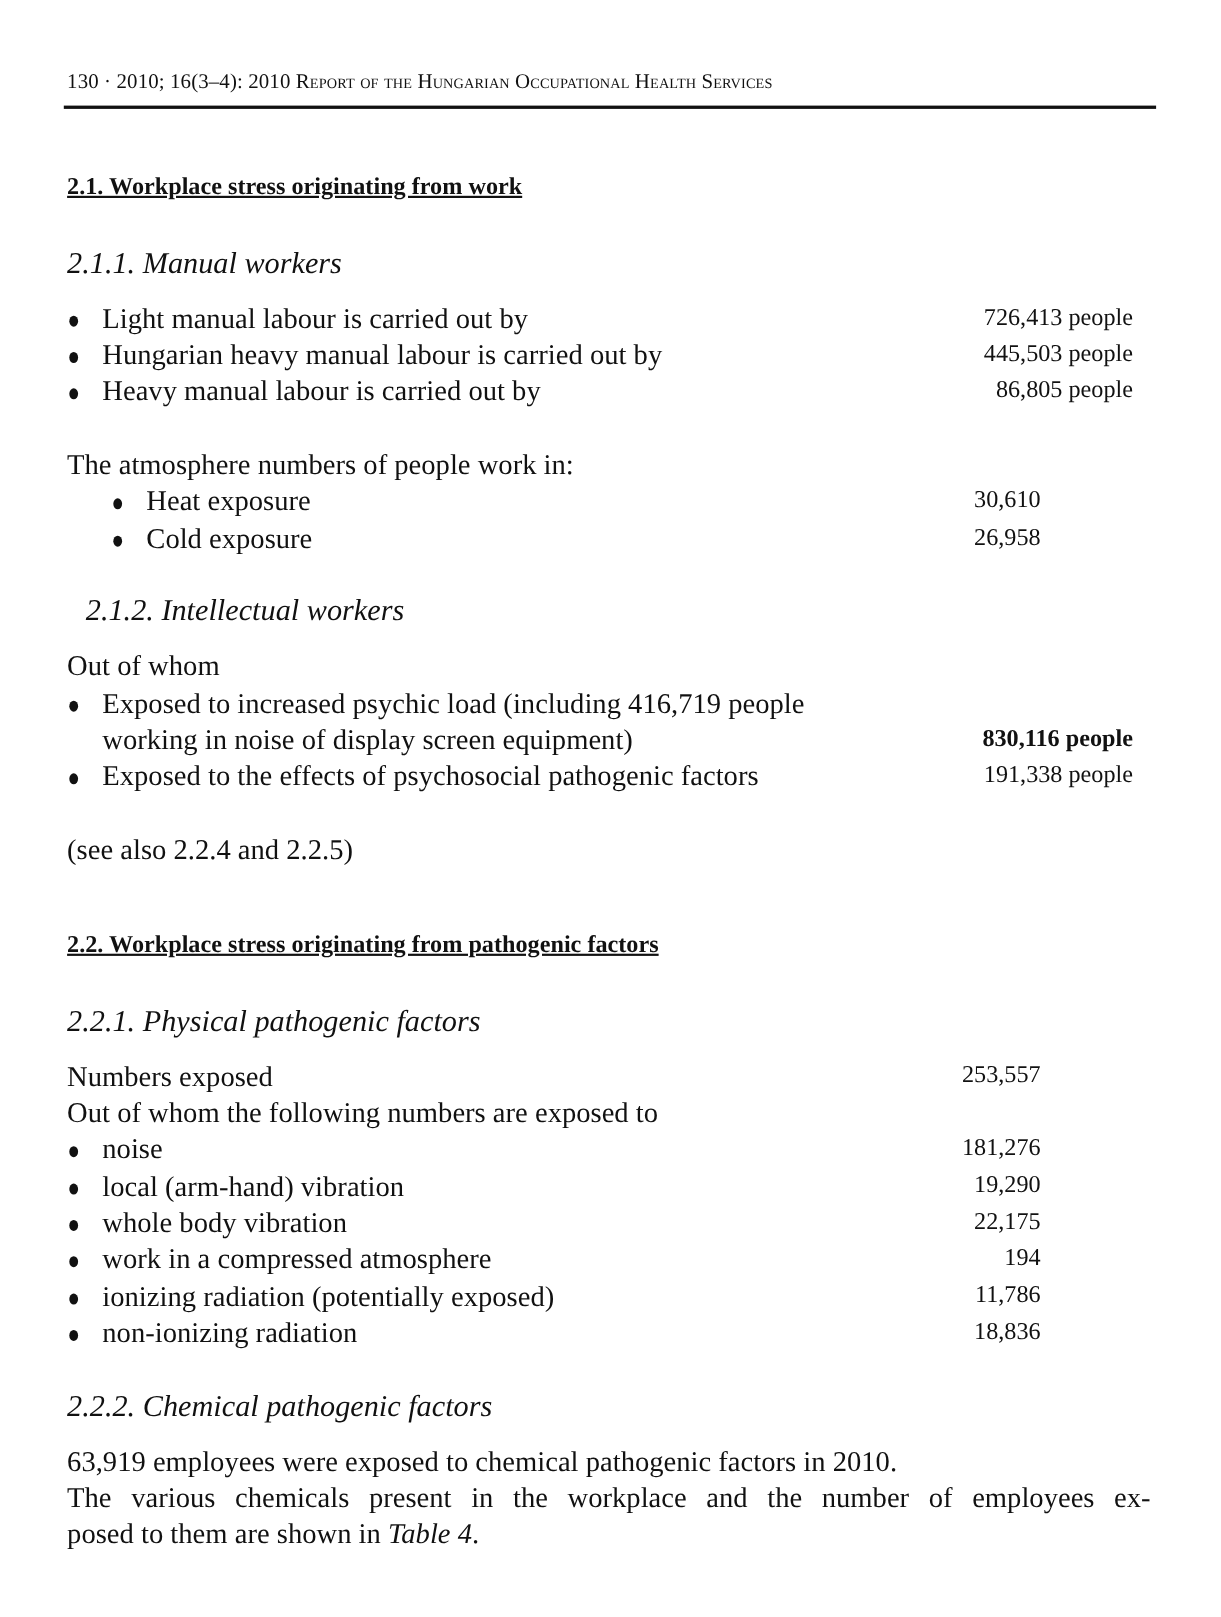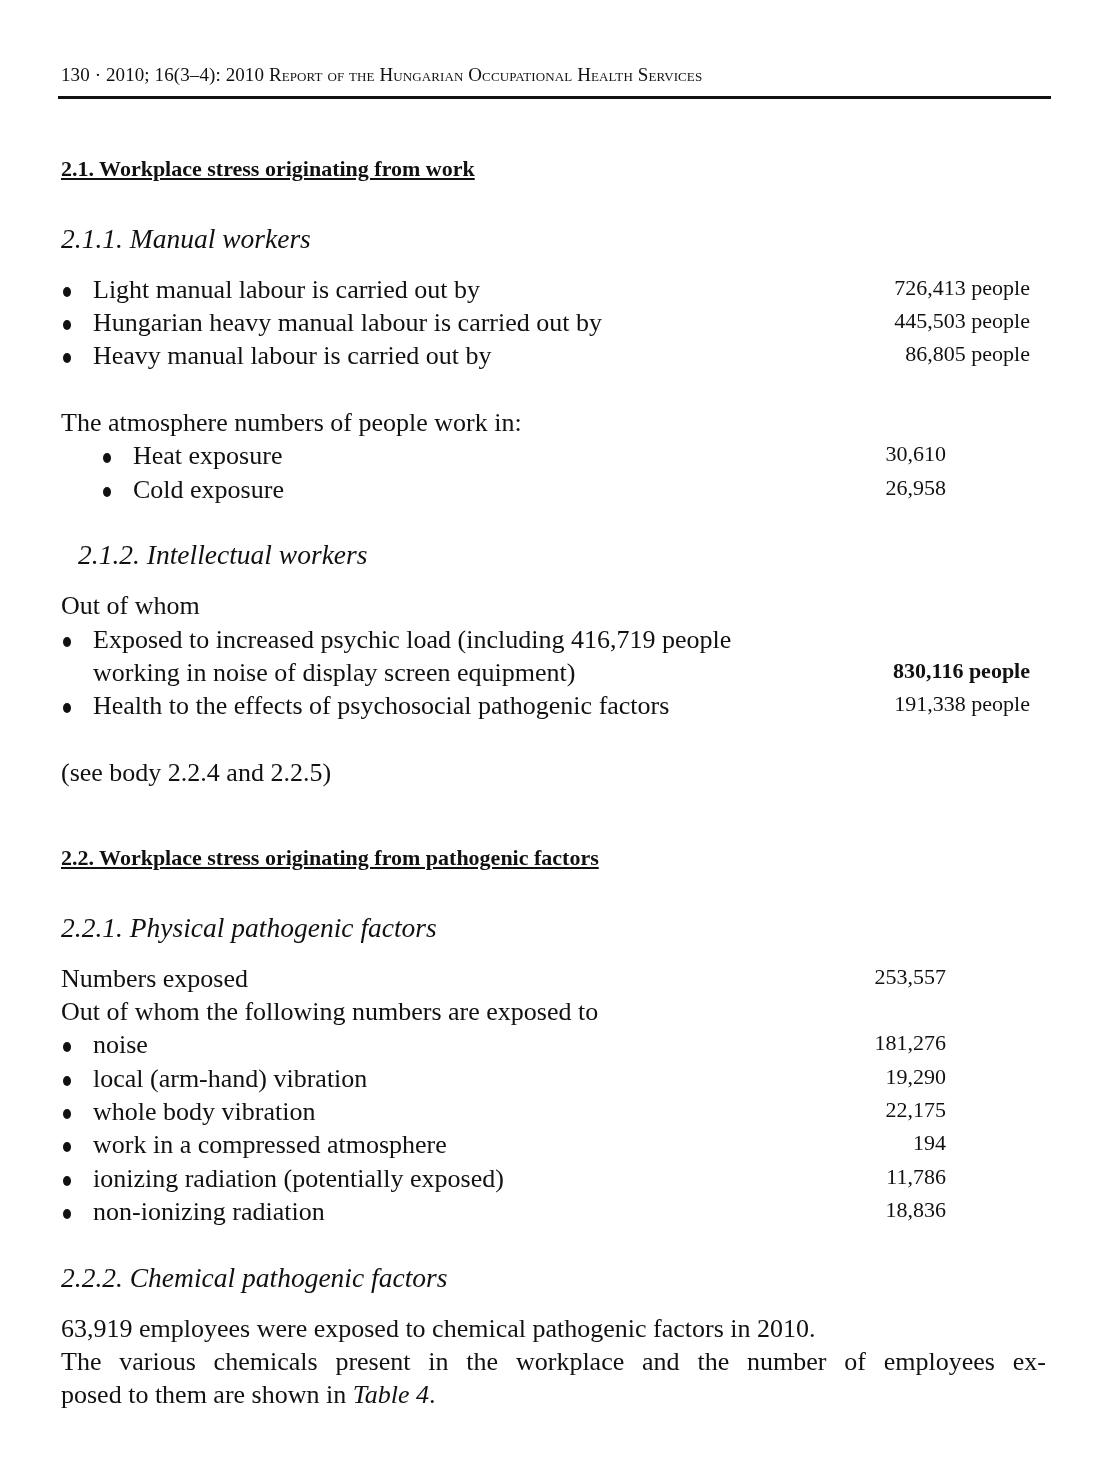--- a/index.html
+++ b/index.html
@@ -62,25 +62,25 @@
 <div class="abs p" style="left:61px; top:591px;">Out of whom</div>
 <div>
   <div>
     <span class="bullet" style="left:63px; top:637px;"></span>
     <div class="abs p" style="left:93px; top:625px;">Exposed to increased psychic load (including 416,719 people</div>
     <div class="abs p" style="left:93px; top:658px;">working in noise of display screen equipment)</div>
     <div class="abs num" style="right:80px; top:658px;font-weight:bold;">830,116 people</div>
   </div>
   <div>
     <span class="bullet" style="left:63px; top:703px;"></span>
-    <div class="abs p" style="left:93px; top:691px;">Health to the effects of psychosocial pathogenic factors</div>
+    <div class="abs p" style="left:93px; top:691px;">Exposed to the effects of psychosocial pathogenic factors</div>
     <div class="abs num" style="right:80px; top:691px;">191,338 people</div>
   </div>
 </div>
-<div class="abs p" style="left:61px; top:758px;">(see body 2.2.4 and 2.2.5)</div>
+<div class="abs p" style="left:61px; top:758px;">(see also 2.2.4 and 2.2.5)</div>
 
 <div class="abs h2" style="left:61px; top:845px;">2.2. Workplace stress originating from pathogenic factors</div>
 <div class="abs h3" style="left:61px; top:912px;">2.2.1. Physical pathogenic factors</div>
 <div class="abs p" style="left:61px; top:964px;">Numbers exposed</div>
 <div class="abs num" style="right:164px; top:964px;">253,557</div>
 <div class="abs p" style="left:61px; top:997px;">Out of whom the following numbers are exposed to</div>
 
 <div>
   <div>
     <span class="bullet" style="left:63px; top:1042px;"></span>

